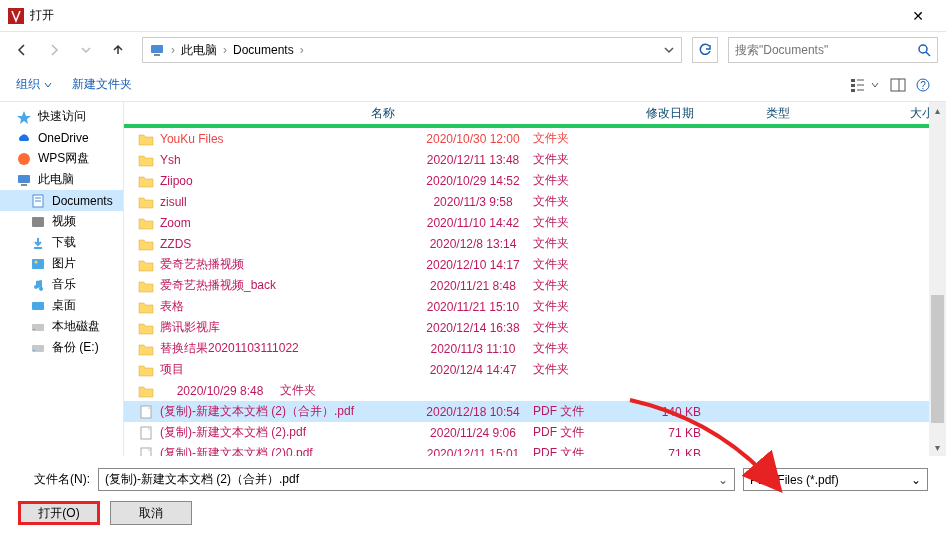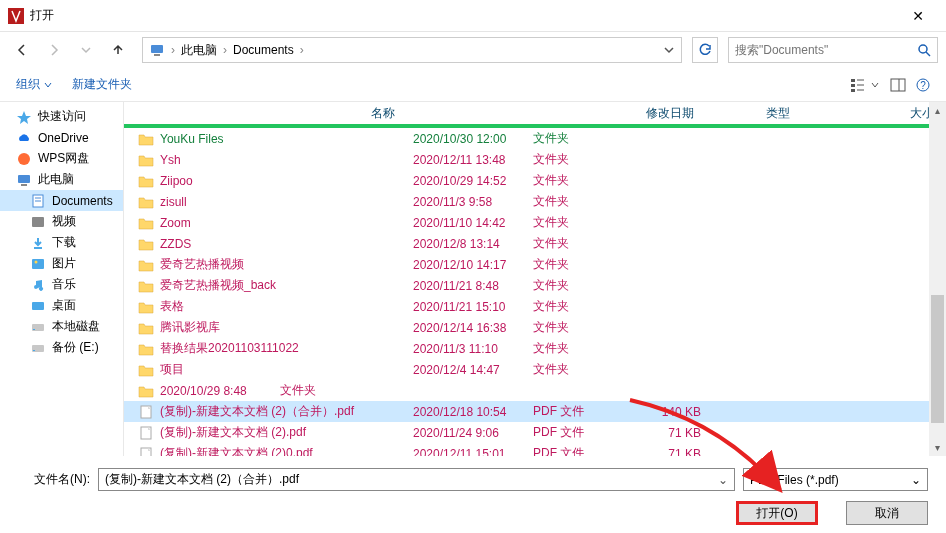--- a/index.html
+++ b/index.html
@@ -41,37 +41,37 @@
 .fl-header { height: 26px; display: flex; align-items: center; border-bottom: 4px solid #22c55e; padding-left: 14px; color: #0c4a6e; justify-content: flex-end; }
 .fl-col-name { width: 275px; }
 .fl-col-date { width: 120px; }
 .fl-col-type { width: 100px; }
 .fl-col-size { width: 80px; text-align: right; padding-right: 12px; }
 .fl-body { flex: 1; overflow-y: hidden; position: relative; }
 .fl-row { height: 21px; display: flex; align-items: center; padding-left: 14px; color: #be185d; }
 .fl-row.selected { background: #cce8ff; }
 .fl-row .ficon { width: 16px; height: 14px; margin-right: 6px; flex-shrink: 0; }
 .fl-row .fname { width: 253px; overflow: hidden; white-space: nowrap; }
-.fl-row .fdate { width: 120px; }
+.fl-row .fdate { width: 120px; text-align: center; }
 .fl-row .ftype { width: 100px; }
 .fl-row .fsize { width: 80px; text-align: right; padding-right: 12px; }
-.fl-row.dimmed { color: #15803d; }
+.fl-row.dimmed { color: #ef4444; }
 
 .scrollbar { position: absolute; right: 0; top: 0; bottom: 0; width: 17px; background: #f0f0f0; display: flex; flex-direction: column; }
 .scrollbar .sb-btn { height: 17px; display: flex; align-items: center; justify-content: center; color: #666; font-size: 10px; }
 .scrollbar .sb-track { flex: 1; position: relative; }
 .scrollbar .sb-thumb { position: absolute; left: 2px; right: 2px; background: #c8c8c8; }
 
 .footer { padding: 12px 18px 14px; }
 .fn-row { display: flex; align-items: center; gap: 8px; margin-bottom: 10px; }
 .fn-label { width: 72px; text-align: right; }
 .fn-input { flex: 1; height: 23px; border: 1px solid #888; padding: 0 6px; display: flex; align-items: center; justify-content: space-between; }
 .fn-input span.dd { color: #555; }
 .ft-select { width: 185px; height: 23px; border: 1px solid #888; display: flex; align-items: center; padding: 0 6px; justify-content: space-between; }
-.btn-row { display: flex; justify-content: flex-end; gap: 28px; }
+.btn-row { display: flex; gap: 10px; }
 .btn { min-width: 82px; height: 24px; border: 1px solid #888; background: #e1e1e1; display: flex; align-items: center; justify-content: center; }
 .btn.primary { border: 3px solid #e62222; padding: 0 10px; }
 
 svg { display: block; }
 .arrow-red { position: absolute; pointer-events: none; }
 </style>
 </head>
 <body>
 
 <div class="titlebar">

